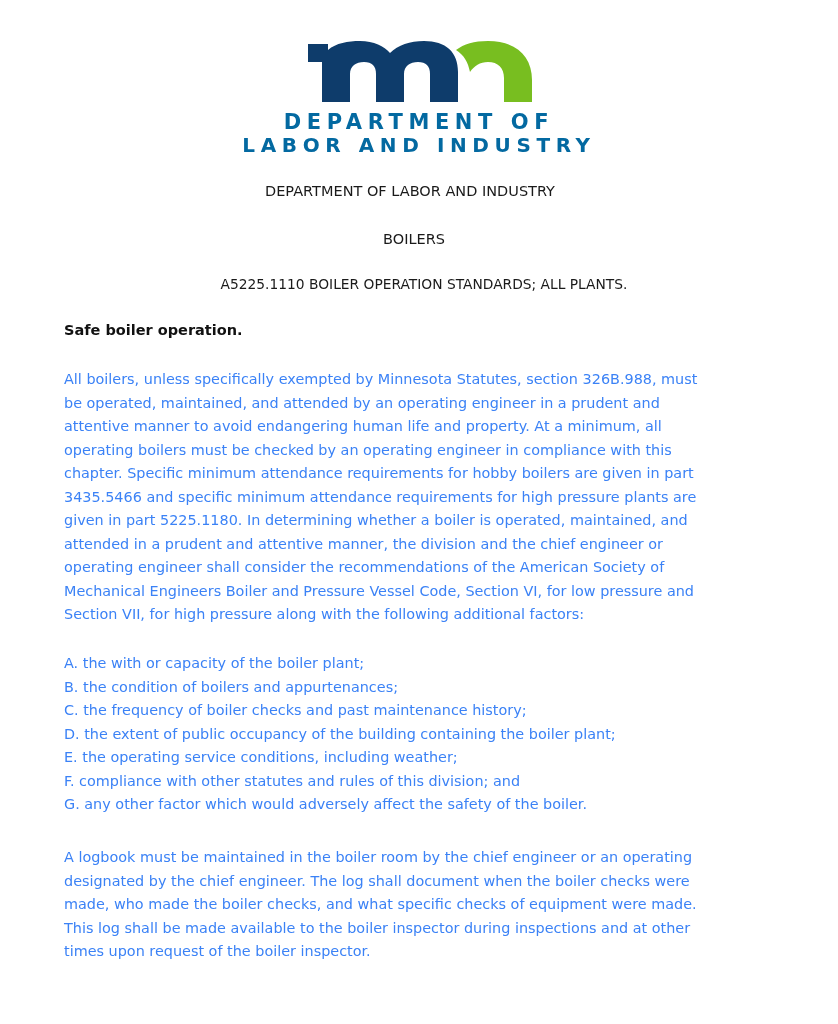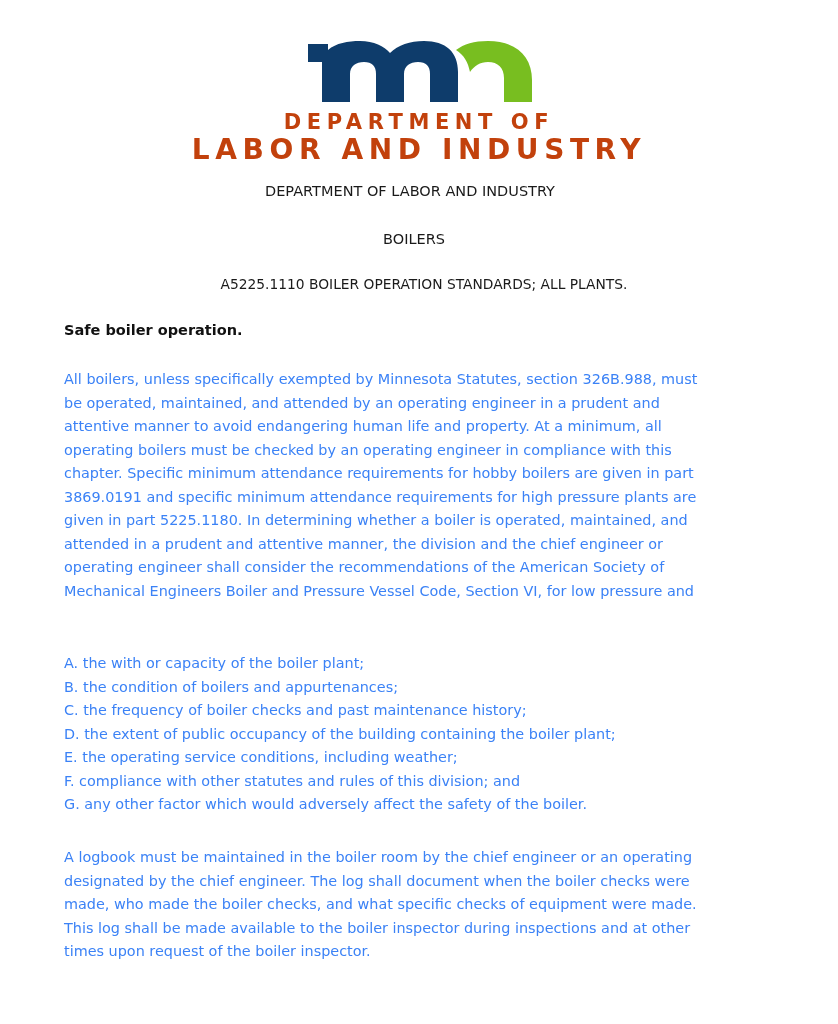--- a/index.html
+++ b/index.html
@@ -2,23 +2,23 @@
 <html><head>
 <meta charset="utf-8">
 <style>
   html, body { margin: 0; padding: 0; background: #ffffff; }
   body { width: 838px; height: 1024px; position: relative; overflow: hidden;
          font-family: "DejaVu Sans", sans-serif; color: #111111; }
   .logo { position: absolute; left: 0; top: 0; width: 838px; height: 165px; }
   .logo-mark { position: absolute; left: 306px; top: 40px; width: 228px; height: 62px; }
   .logo-line { position: absolute; left: 0; width: 838px; text-align: center;
                font-family: "DejaVu Sans", sans-serif; font-weight: bold;
-               color: #c2410c; white-space: nowrap; }
+               color: #0369a1; white-space: nowrap; }
   .logo-line1 { top: 110px; font-size: 21px; letter-spacing: 5.6px; }
-  .logo-line2 { top: 133px; font-size: 28px; letter-spacing: 5.6px; }
+  .logo-line2 { top: 133px; font-size: 20px; letter-spacing: 5.6px; }
   .heading { position: absolute; left: 0; width: 838px; text-align: center;
              font-size: 14.5px; color: #1a1a1a; white-space: nowrap; }
   .h1 { top: 183px; left: -9px; }
   .h2 { top: 231px; left: -5px; }
   .h3 { top: 276px; left: 5px; font-size: 13.8px; }
   .section-title { position: absolute; left: 64px; top: 322px; font-size: 14.5px;
                    font-weight: bold; color: #111; text-align: right; }
   .para { position: absolute; left: 64px; width: 720px; font-size: 14.4px;
           line-height: 23.5px; color: #3b82f6; }
   .para .ln { display: block; white-space: nowrap; }
@@ -45,25 +45,26 @@
 <div class="heading h3">A5225.1110 BOILER OPERATION STANDARDS; ALL PLANTS.</div>
 
 <div class="section-title">Safe boiler operation.</div>
 
 <div class="para p1">
   <span class="ln">All boilers, unless specifically exempted by Minnesota Statutes, section 326B.988, must</span>
   <span class="ln">be operated, maintained, and attended by an operating engineer in a prudent and</span>
   <span class="ln">attentive manner to avoid endangering human life and property. At a minimum, all</span>
   <span class="ln">operating boilers must be checked by an operating engineer in compliance with this</span>
   <span class="ln">chapter. Specific minimum attendance requirements for hobby boilers are given in part</span>
-  <span class="ln">3869.0191 and specific minimum attendance requirements for high pressure plants are</span>
+  <span class="ln">3435.5466 and specific minimum attendance requirements for high pressure plants are</span>
   <span class="ln">given in part 5225.1180. In determining whether a boiler is operated, maintained, and</span>
   <span class="ln">attended in a prudent and attentive manner, the division and the chief engineer or</span>
   <span class="ln">operating engineer shall consider the recommendations of the American Society of</span>
   <span class="ln">Mechanical Engineers Boiler and Pressure Vessel Code, Section VI, for low pressure and</span>
+  <span class="ln">Section VII, for high pressure along with the following additional factors:</span>
 </div>
 
 <div class="para list">
   <span class="ln">A. the with or capacity of the boiler plant;</span>
   <span class="ln">B. the condition of boilers and appurtenances;</span>
   <span class="ln">C. the frequency of boiler checks and past maintenance history;</span>
   <span class="ln">D. the extent of public occupancy of the building containing the boiler plant;</span>
   <span class="ln">E. the operating service conditions, including weather;</span>
   <span class="ln">F. compliance with other statutes and rules of this division; and</span>
   <span class="ln">G. any other factor which would adversely affect the safety of the boiler.</span>

